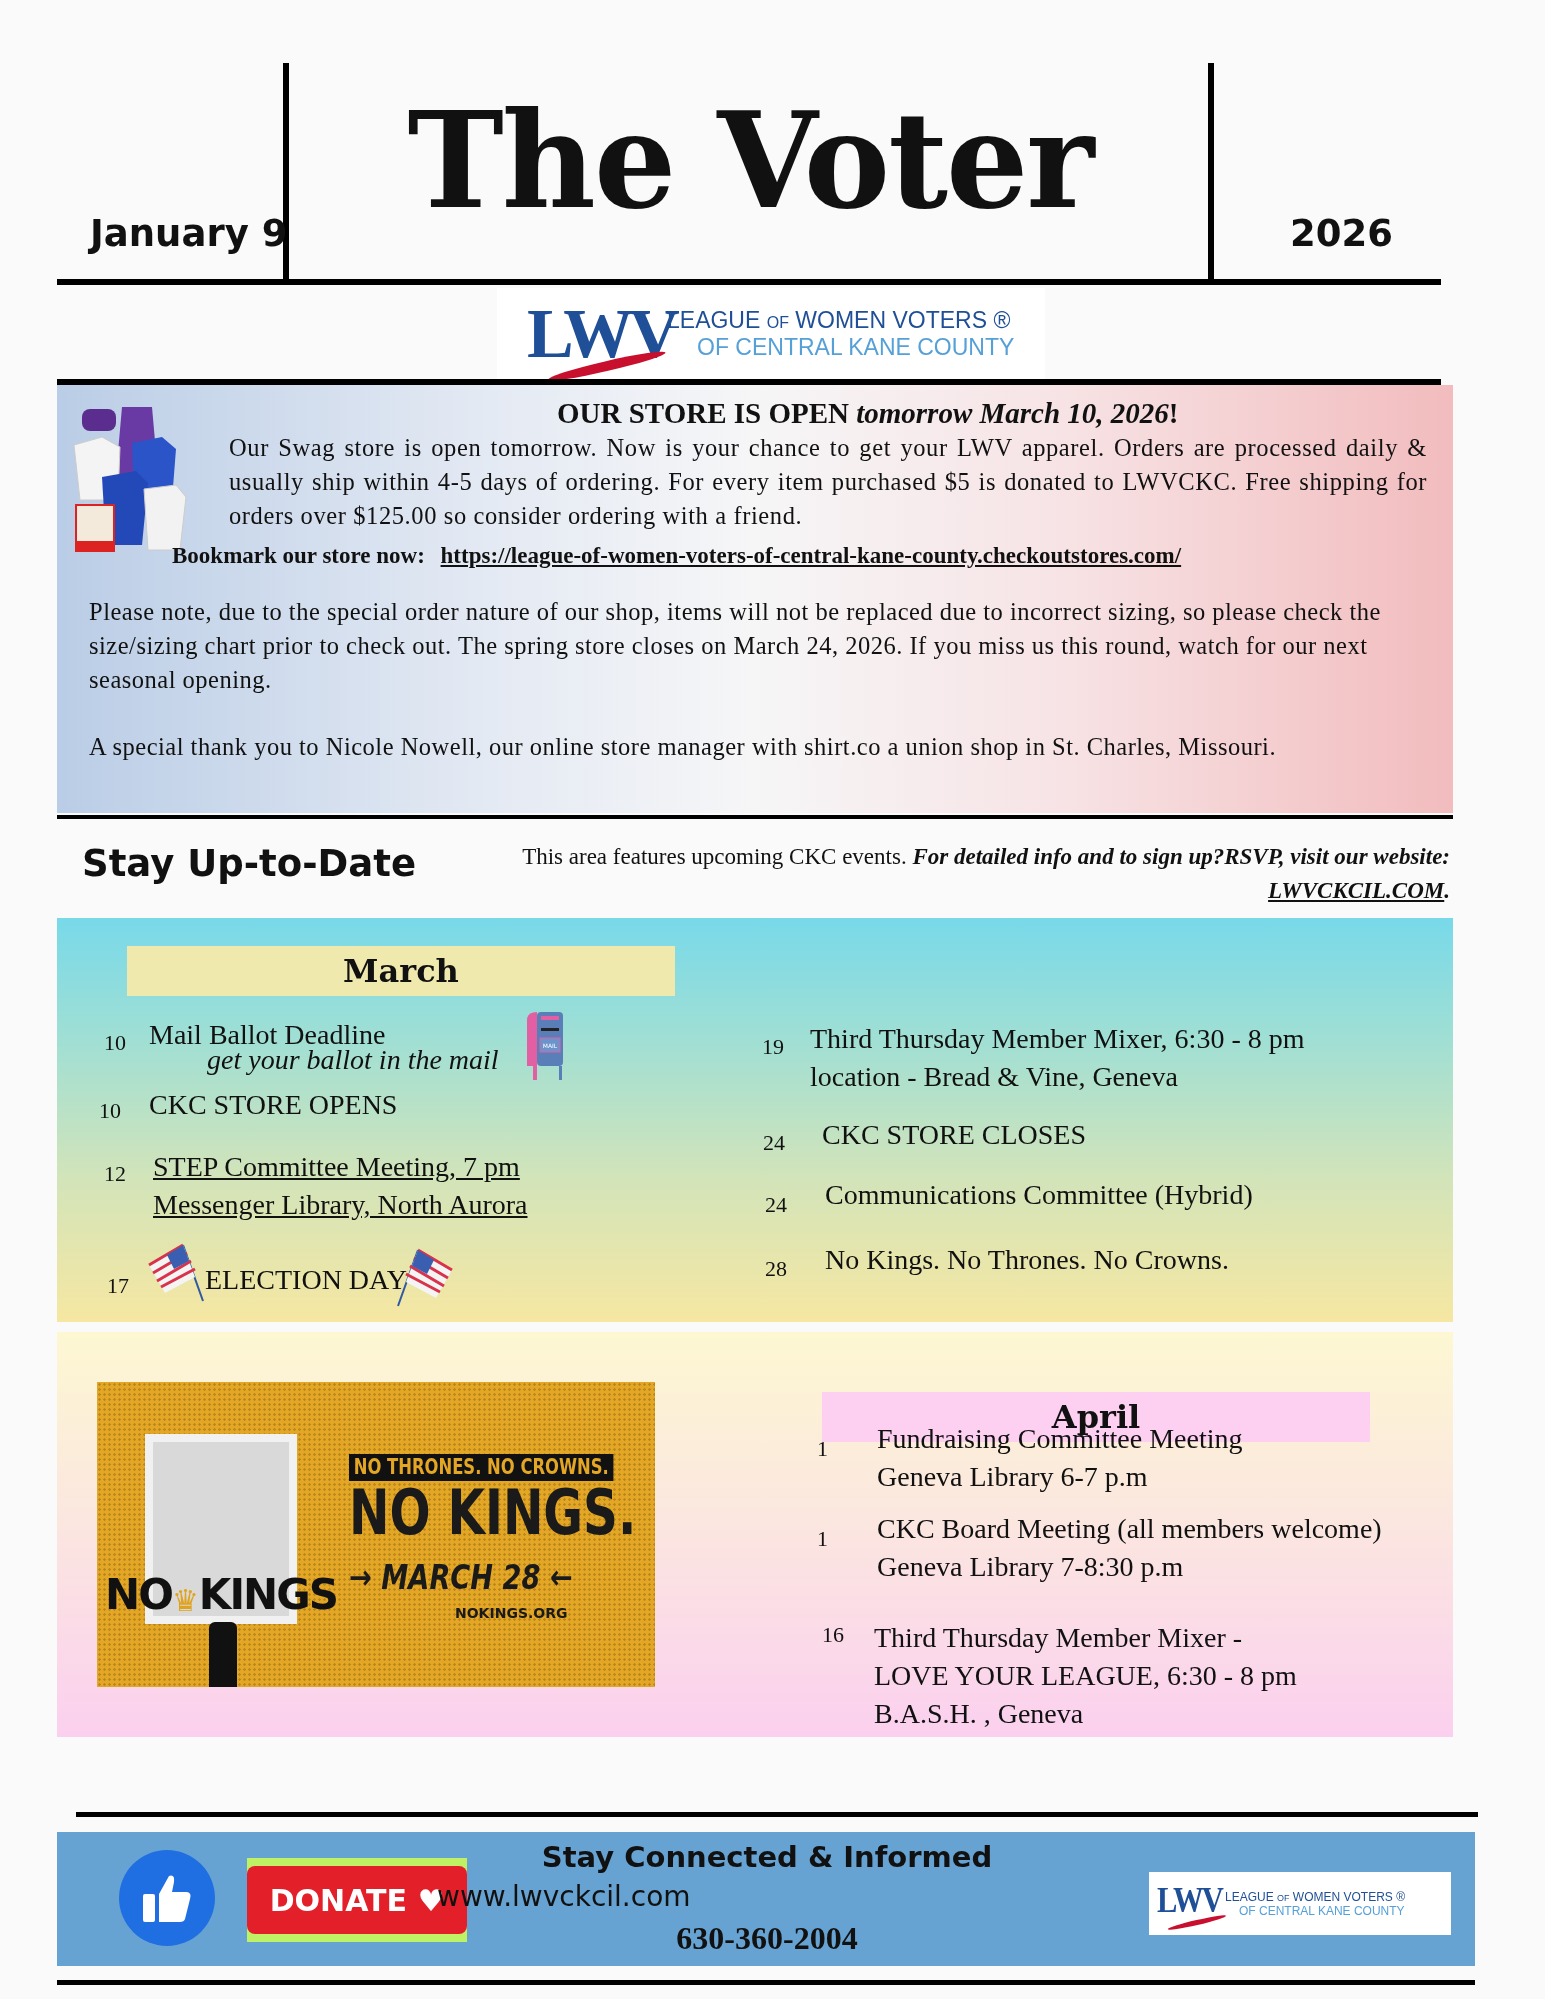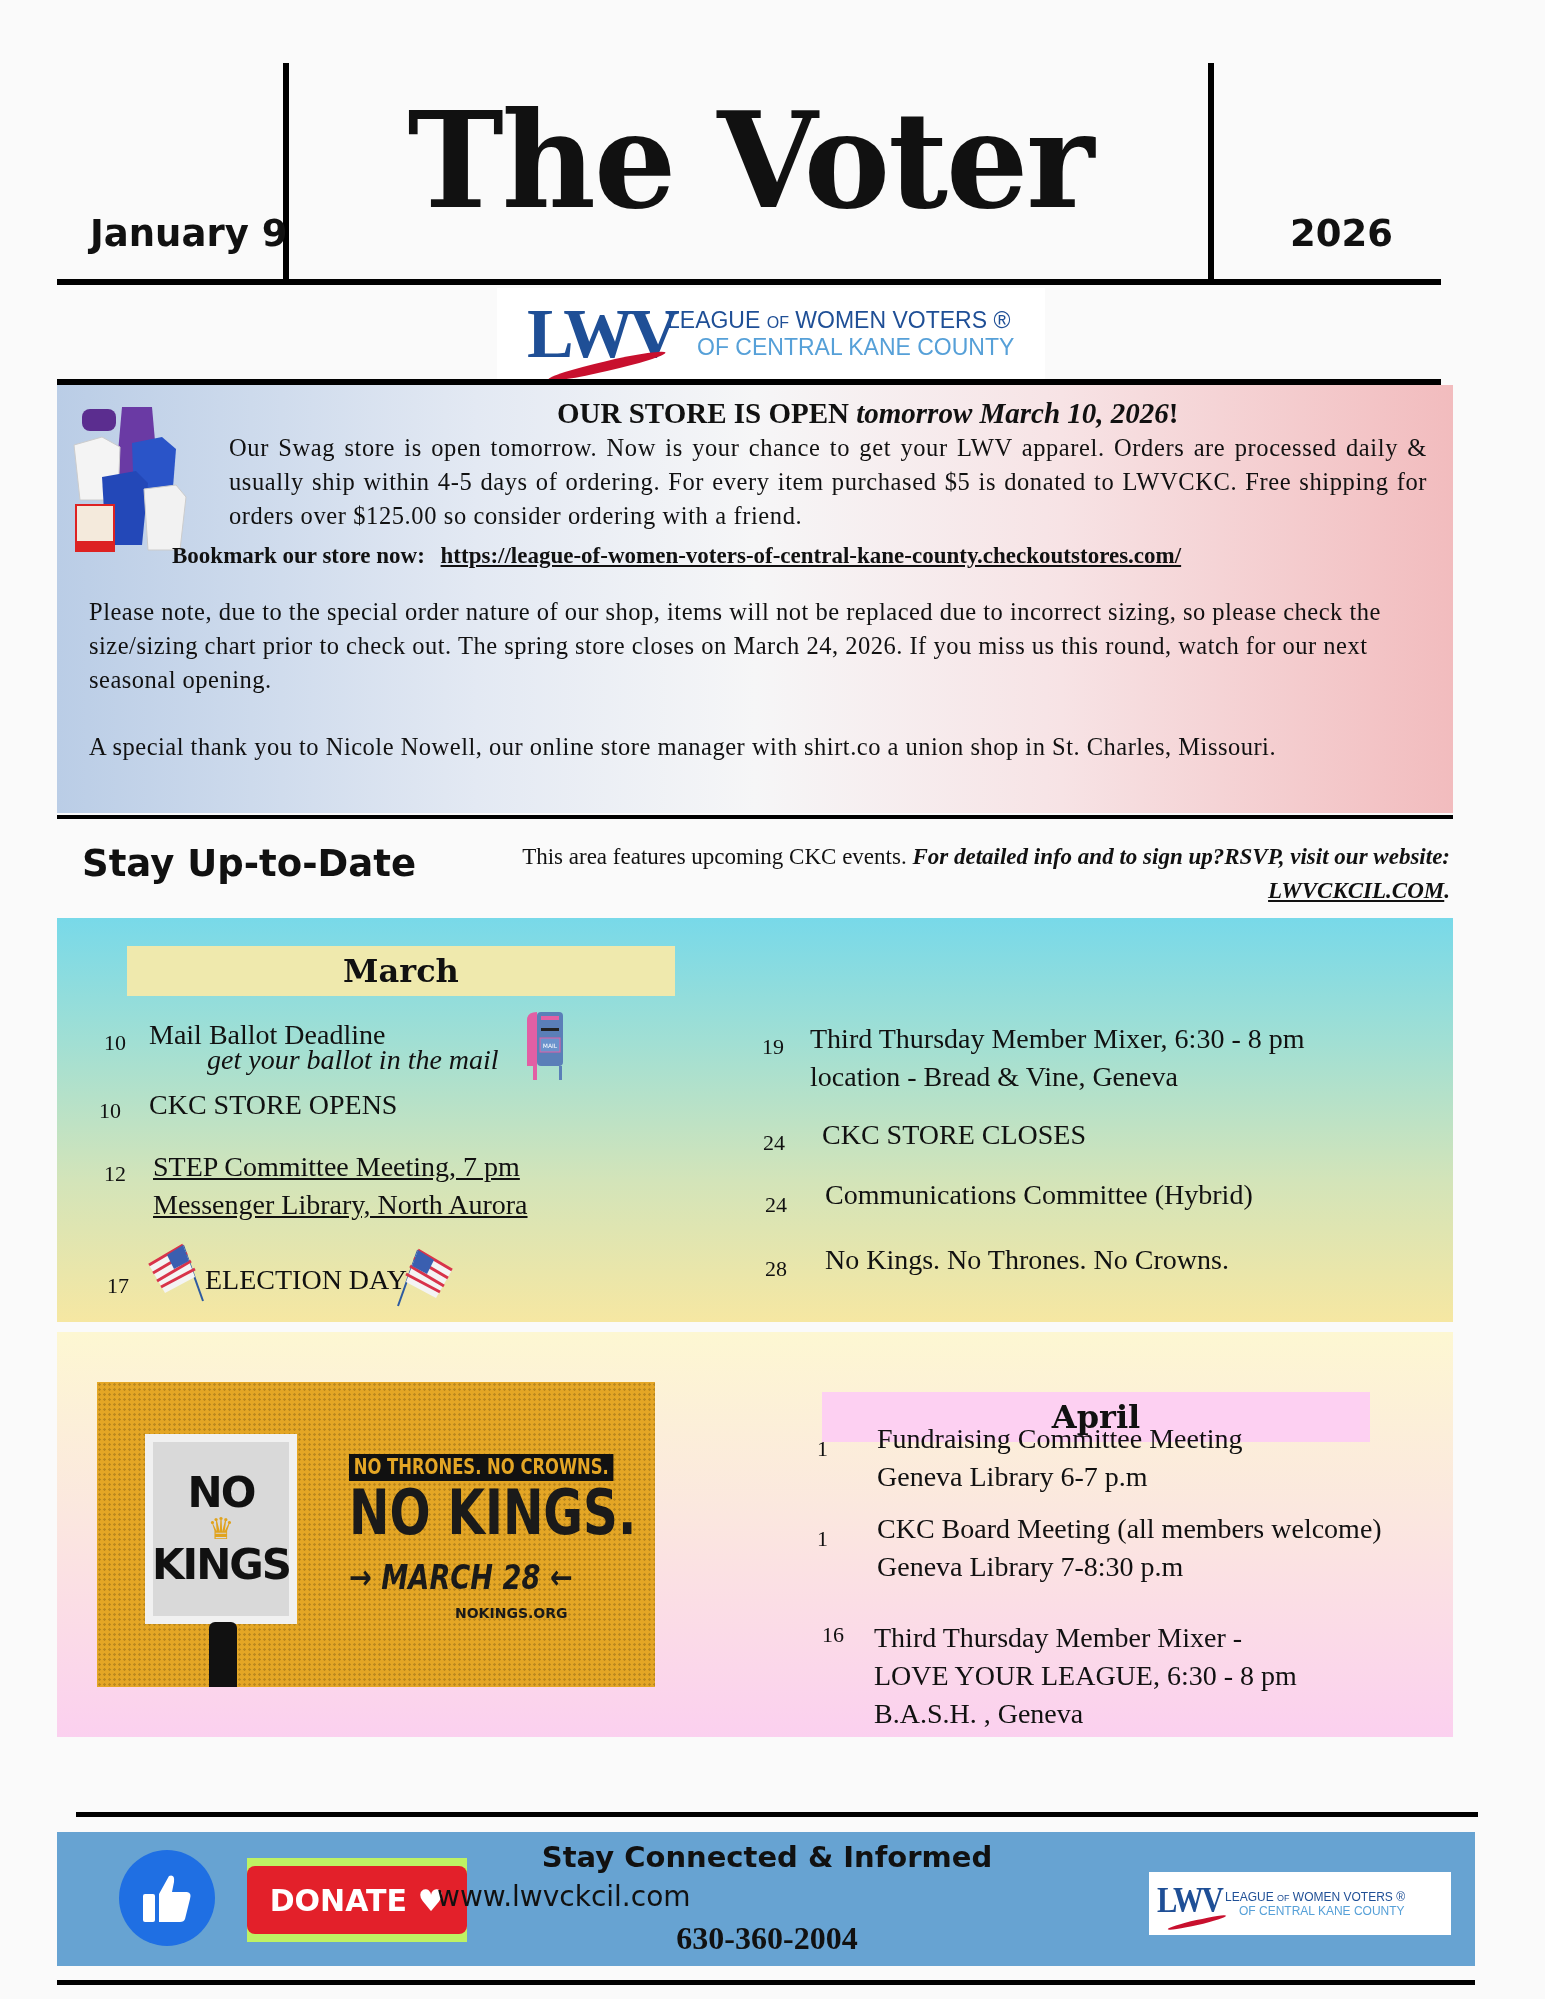--- a/index.html
+++ b/index.html
@@ -53,21 +53,21 @@
   .u { text-decoration: underline; }
 
   
   .april { left: 57px; top: 1332px; width: 1396px; height: 405px;
            background: linear-gradient(180deg, #fdf7d2 0%, #fbe7df 45%, #fbd0ef 100%); }
 
   
   .poster { position: absolute; left: 40px; top: 50px; width: 558px; height: 305px; background: #e4a625;
             background-image: radial-gradient(rgba(0,0,0,0.18) 1px, transparent 1.5px); background-size: 5px 5px; overflow: hidden; }
   .sign { position: absolute; left: 48px; top: 52px; width: 152px; height: 190px; background: #d9d9d9;
-          border: 8px solid #f1f1f1; display: flex; flex-direction: column; align-items: center; justify-content: center; }
+          border: 8px solid #f1f1f1; display: flex; flex-direction: row; align-items: flex-end; justify-content: center; }
   .sign-no, .sign-kings { font: bold 42px/1 "DejaVu Sans", sans-serif; color: #111; letter-spacing: -2px; }
   .sign-crown { font-size: 30px; color: #e0a31e; line-height: 1; }
   .stick { position: absolute; left: 112px; top: 240px; width: 28px; height: 70px; background: #111; border-radius: 6px 6px 0 0; }
   .p-tag { position: absolute; left: 252px; top: 72px; background: #111; color: #e4a625; font: bold 21px/1 "DejaVu Sans", sans-serif; padding: 3px 6px; transform: scaleX(0.78); transform-origin: left; white-space: nowrap; }
   .p-big { position: absolute; left: 252px; top: 100px; font: bold 62px/1 "DejaVu Sans", sans-serif; color: #1a1a1a; transform: scaleX(0.78); transform-origin: left; white-space: nowrap; }
   .p-date { position: absolute; left: 252px; top: 178px; font: bold italic 34px/1 "DejaVu Sans", sans-serif; color: #1a1a1a; transform: scaleX(0.8); transform-origin: left; white-space: nowrap; }
   .p-url { position: absolute; left: 318px; top: 224px; font: bold 14px/1 "DejaVu Sans", sans-serif; color: #1a1a1a; margin-left: 40px; }
 
   
   .footer { left: 57px; top: 1832px; width: 1418px; height: 134px; background: #67a3d2; }

